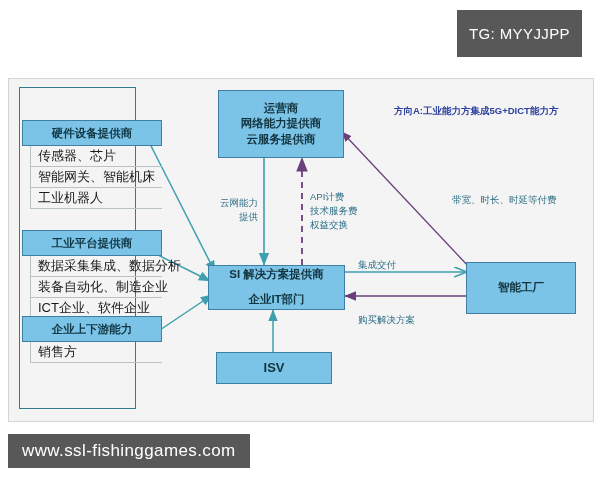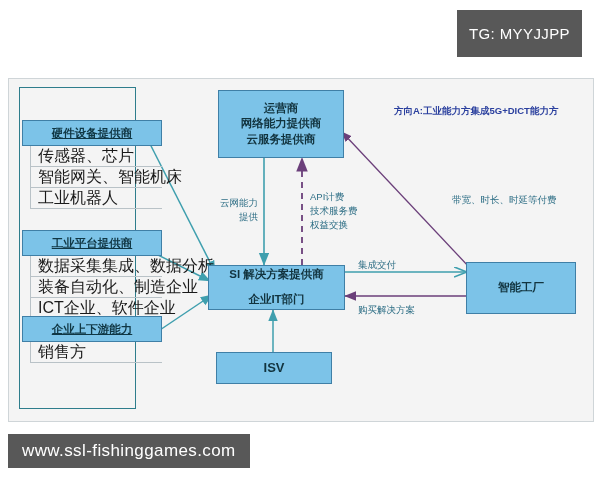--- a/index.html
+++ b/index.html
@@ -30,23 +30,23 @@
        align-items:center;justify-content:center;text-align:center;
        background:#7cc3e8;border:1px solid #3f7fa6;color:#12343f;
        font-weight:bold;line-height:1.35;}
   .box.mid{font-size:11.5px;}
   .box.isv{font-size:13px;}
 
   
   .cap-group{position:absolute;width:140px;}
   .cap-head{box-sizing:border-box;width:140px;height:26px;background:#7cc3e8;
             border:1px solid #3f7fa6;color:#103744;font-size:11.5px;font-weight:bold;
-            display:flex;align-items:center;justify-content:center;text-decoration:underline;}
+            display:flex;align-items:center;justify-content:center;}
   .cap-list{margin:0;padding:0;list-style:none;margin-left:8px;border-left:1px solid #b9c2c7;}
-  .cap-list li{box-sizing:border-box;height:21px;padding-left:7px;font-size:16px;
+  .cap-list li{box-sizing:border-box;height:21px;padding-left:7px;font-size:13px;
                color:#1a1a1a;display:flex;align-items:center;
                border-bottom:1px solid #b9c2c7;white-space:nowrap;}
 
   
   .lbl{position:absolute;font-size:9.5px;color:#2f6f86;line-height:1.45;
        white-space:nowrap;}
   .lbl.right{text-align:right;}
   .note{position:absolute;font-size:9.5px;font-weight:bold;color:#2a3f9e;
         line-height:1.55;white-space:nowrap;}
 </style>
@@ -143,19 +143,19 @@
   <div class="lbl" style="left:310px;top:190px;">
     <div>API计费</div>
     <div>技术服务费</div>
     <div>权益交换</div>
   </div>
 
   <div class="lbl" style="left:452px;top:193px;">带宽、时长、时延等付费</div>
 
   <div class="lbl" style="left:358px;top:258px;">集成交付</div>
 
-  <div class="lbl" style="left:358px;top:303px;">购买解决方案</div>
+  <div class="lbl" style="left:358px;top:313px;">购买解决方案</div>
 
   <div class="note" style="left:394px;top:104px;">方向A:工业能力方集成5G+DICT能力方</div>
 
   <div class="wm" id="wm-bottom">www.ssl-fishinggames.com</div>
 
 </div>
 
 </body></html>

